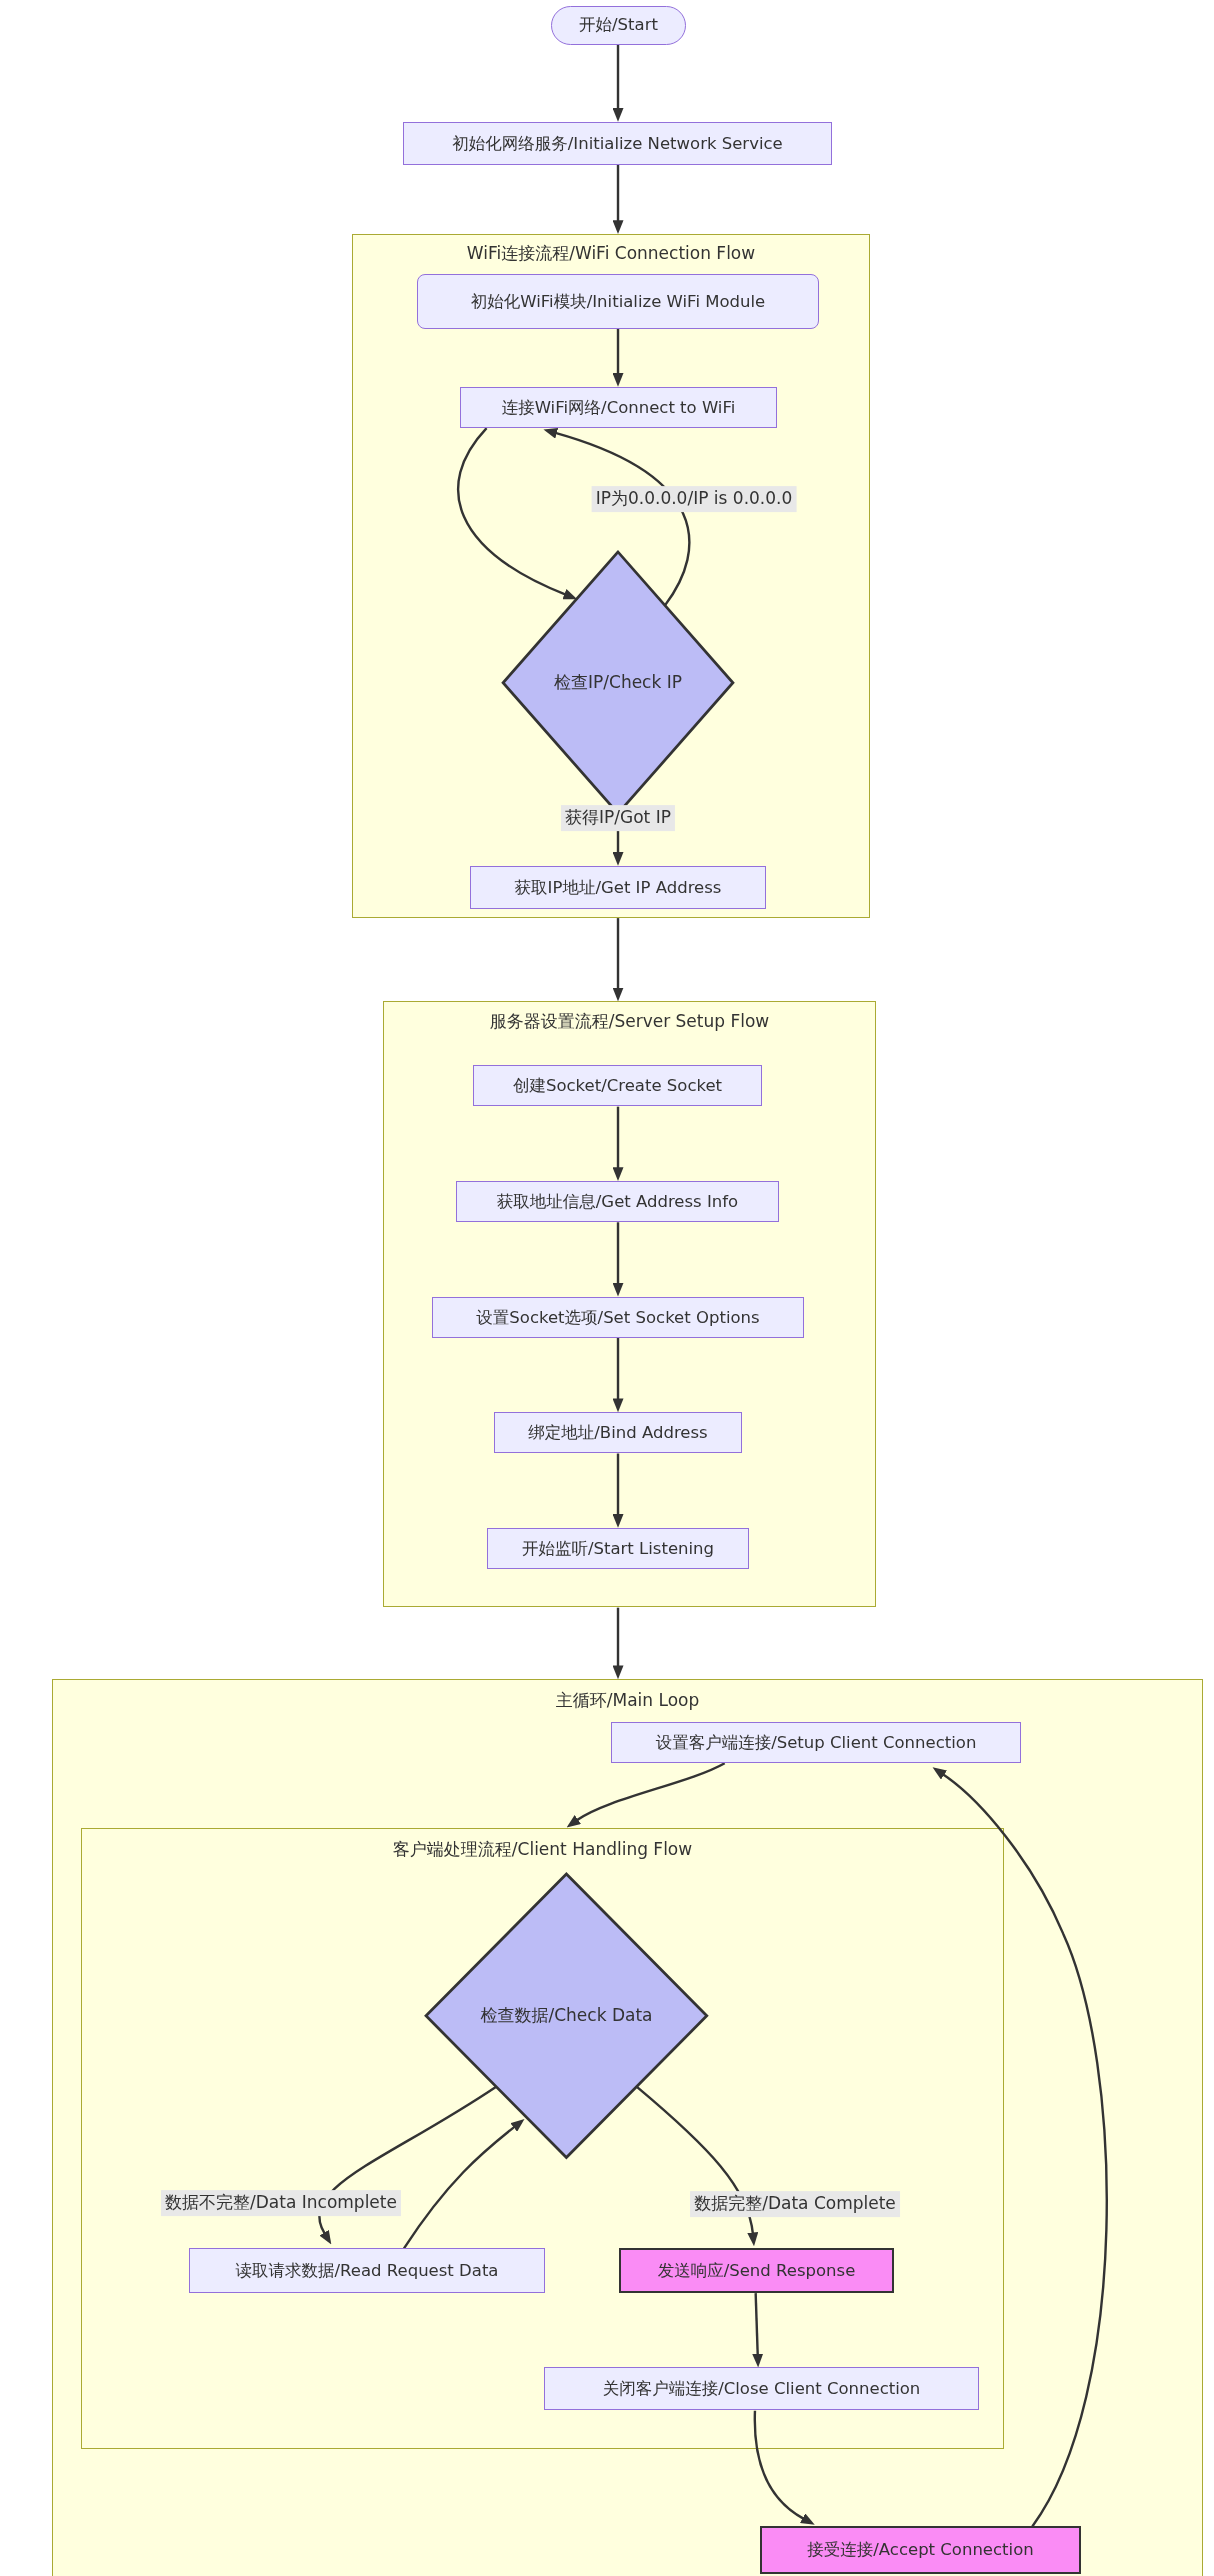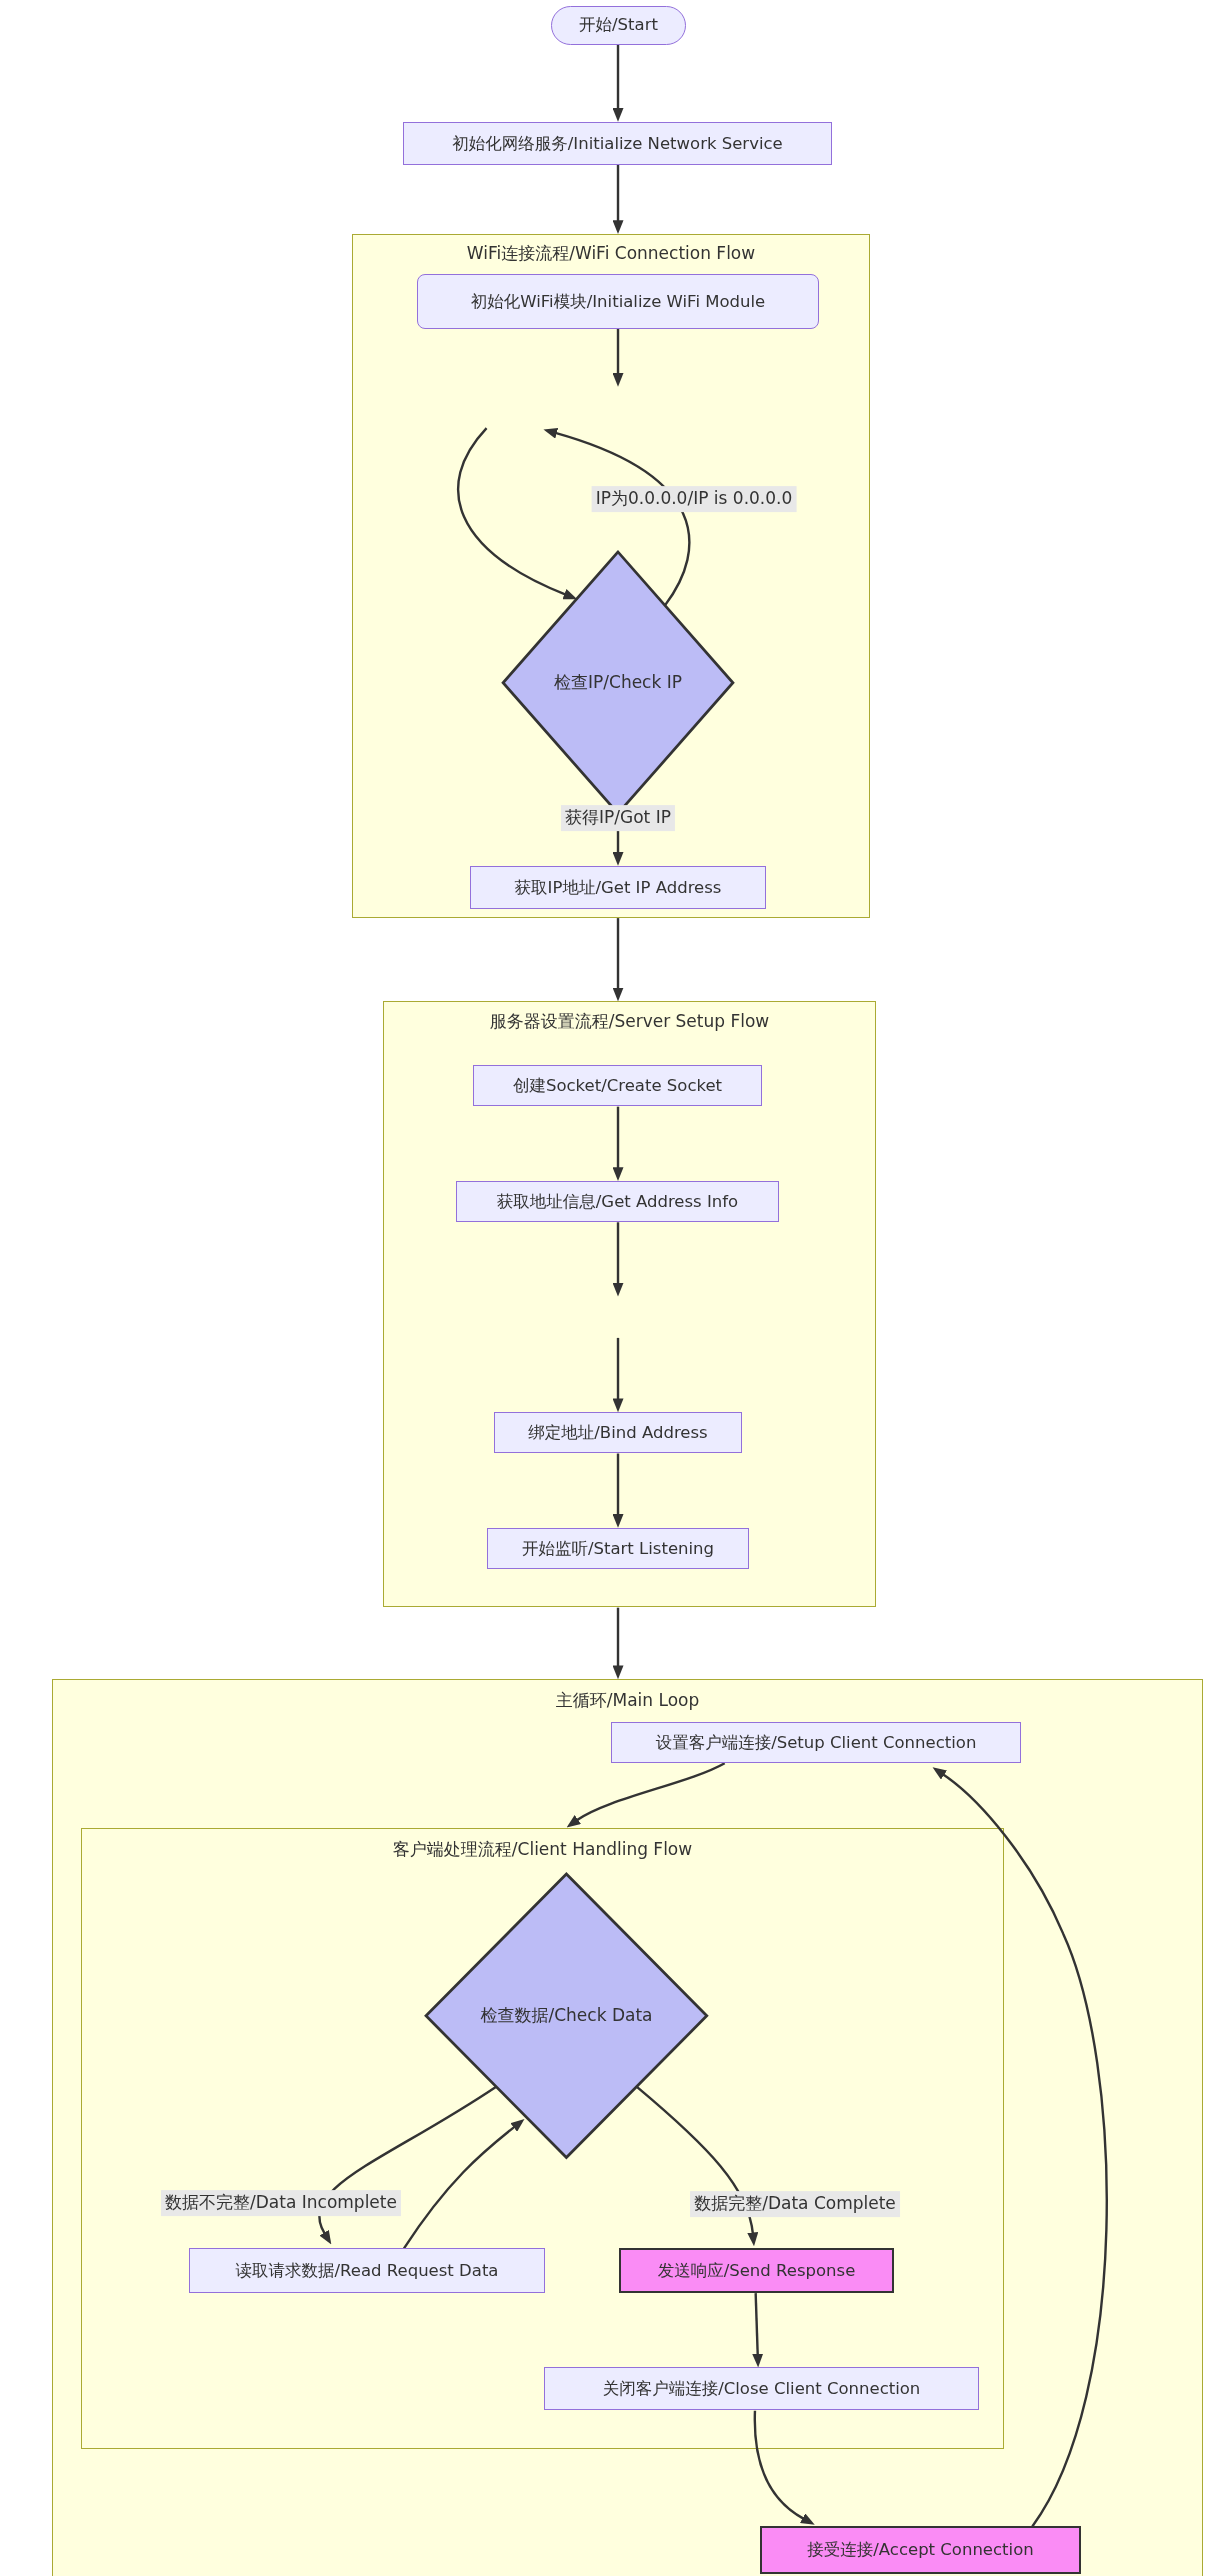--- a/index.html
+++ b/index.html
@@ -69,24 +69,26 @@
     <path class="edge" d="M1097,3503 C1094,3580 1116,3632 1168,3660" marker-end="url(#arrow)"></path>
     <path class="edge" d="M1500,3671 C1640,3480 1632,3000 1545,2810 C1500,2704 1424,2614 1370,2578" marker-end="url(#arrow)"></path>
 
     <polygon class="diamond" points="898,802 731,992 898,1182 1065,992"></polygon>
     <polygon class="diamond" points="823,2723 619,2929 823,3135 1027,2929"></polygon>
   </svg>
 
   <div class="node stadium" style="left:551px;top:5.5px;width:135px;height:39px;">开始/Start</div>
   <div class="node" style="left:403px;top:122px;width:429px;height:43px;">初始化网络服务/Initialize Network Service</div>
   <div class="node" style="left:417px;top:274px;width:402px;height:55px;border-radius:8px;">初始化WiFi模块/Initialize WiFi Module</div>
+  <div class="node" style="left:460px;top:387px;width:317px;height:41px;">连接WiFi网络/Connect to WiFi</div>
   <div class="diamond-label" style="left:503px;top:662px;width:230px;height:41px;">检查IP/Check IP</div>
   <div class="node" style="left:470px;top:866px;width:296px;height:43px;">获取IP地址/Get IP Address</div>
   <div class="node" style="left:473px;top:1065px;width:289px;height:41px;">创建Socket/Create Socket</div>
   <div class="node" style="left:456px;top:1181px;width:323px;height:41px;">获取地址信息/Get Address Info</div>
+  <div class="node" style="left:432px;top:1297px;width:372px;height:41px;">设置Socket选项/Set Socket Options</div>
   <div class="node" style="left:494px;top:1412px;width:248px;height:41px;">绑定地址/Bind Address</div>
   <div class="node" style="left:487px;top:1528px;width:262px;height:41px;">开始监听/Start Listening</div>
   <div class="node" style="left:611px;top:1722px;width:410px;height:41px;">设置客户端连接/Setup Client Connection</div>
   <div class="diamond-label" style="left:426px;top:1995px;width:281px;height:41px;">检查数据/Check Data</div>
   <div class="node" style="left:189px;top:2248px;width:356px;height:45px;">读取请求数据/Read Request Data</div>
   <div class="node special" style="left:619px;top:2248px;width:275px;height:45px;">发送响应/Send Response</div>
   <div class="node" style="left:544px;top:2367px;width:435px;height:43px;">关闭客户端连接/Close Client Connection</div>
   <div class="node special" style="left:760px;top:2526px;width:321px;height:48px;">接受连接/Accept Connection</div>
 
   <div class="edge-label" style="left:694px;top:499px;">IP为0.0.0.0/IP is 0.0.0.0</div>

